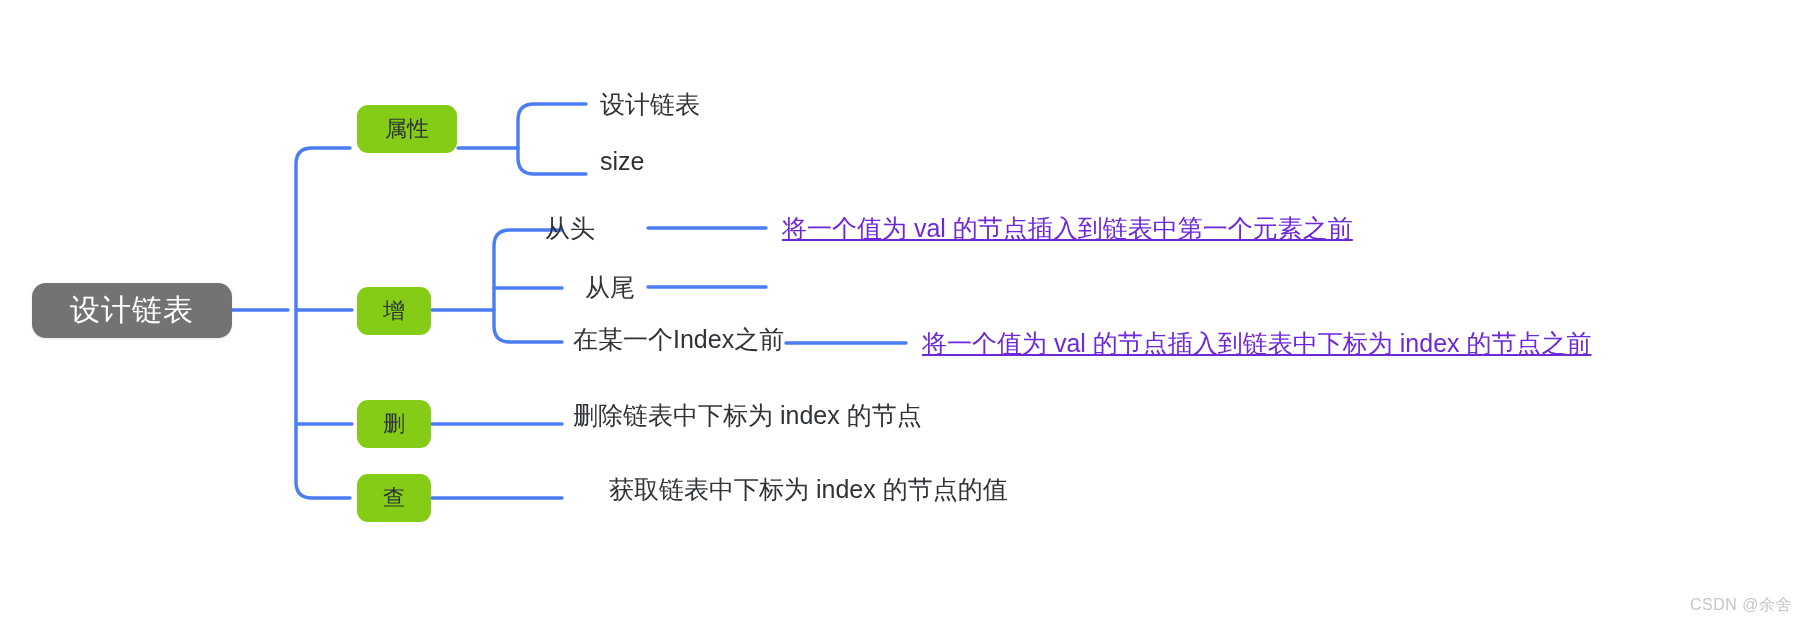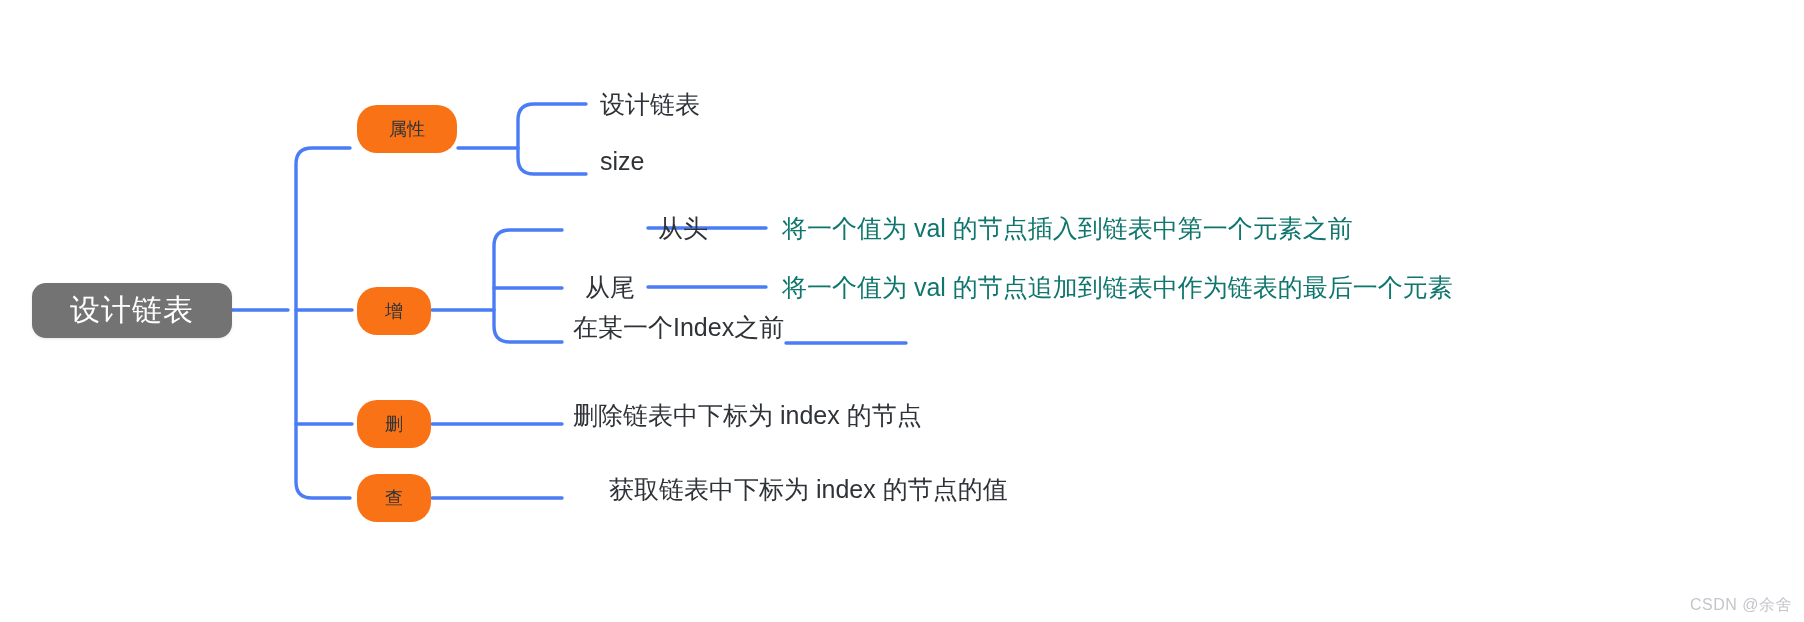--- a/index.html
+++ b/index.html
@@ -36,34 +36,35 @@
   }
   .root-node {
     background: #737373;
     color: #ffffff;
     border-radius: 14px;
     font-size: 30px;
     letter-spacing: 1px;
     box-shadow: 0 1px 3px rgba(0,0,0,0.10);
   }
   .branch-node {
-    background: #f97316;
+    background: #84cc16;
     color: #2f3338;
-    border-radius: 20px;
-    font-size: 18px;
+    border-radius: 11px;
+    font-size: 22px;
   }
   .leaf-node {
     color: #2f3338;
     font-size: 25px;
     justify-content: flex-start;
   }
   .desc-node {
-    color: #0f766e;
+    color: #6d28d9;
     font-size: 25px;
     justify-content: flex-start;
+    text-decoration: underline;
   }
   .watermark {
     position: absolute;
     right: 12px;
     bottom: 6px;
     font-size: 16px;
     color: #c4c6ca;
     letter-spacing: 0.5px;
     white-space: nowrap;
   }
@@ -113,36 +114,36 @@
   </div>
 
   <div class="node leaf-node" style="left:600px; top:142px; width:260px; height:38px;">
     <span>size</span>
   </div>
 
   <div class="node branch-node" style="left:357px; top:287px; width:74px; height:48px;">
     <span>增</span>
   </div>
 
-  <div class="node leaf-node" style="left:558px; top:209px; width:150px; height:38px;justify-content:flex-end;">
+  <div class="node leaf-node" style="left:545px; top:209px; width:150px; height:38px;">
     <span>从头</span>
   </div>
   <div class="node desc-node" style="left:782px; top:209px; width:700px; height:38px;">
     <span>将一个值为 val 的节点插入到链表中第一个元素之前</span>
   </div>
 
   <div class="node leaf-node" style="left:573px; top:268px; width:150px; height:38px;margin-left:12px;">
     <span>从尾</span>
   </div>
-  <div class="node desc-node" style="left:782px; top:268px; width:790px; height:38px;">
-    <span>将一个值为 val 的节点追加到链表中作为链表的最后一个元素</span>
+
+  <div class="node leaf-node" style="left:573px; top:320px; width:230px; height:38px;">
+    <span>在某一个Index之前</span>
   </div>
-
-  <div class="node leaf-node" style="left:573px; top:308px; width:230px; height:38px;">
-    <span>在某一个Index之前</span>
+  <div class="node desc-node" style="left:922px; top:324px; width:810px; height:38px;">
+    <span>将一个值为 val 的节点插入到链表中下标为 index 的节点之前</span>
   </div>
 
   <div class="node branch-node" style="left:357px; top:400px; width:74px; height:48px;">
     <span>删</span>
   </div>
   <div class="node leaf-node" style="left:573px; top:396px; width:520px; height:38px;text-align:right;">
     <span>删除链表中下标为 index 的节点</span>
   </div>
 
   <div class="node branch-node" style="left:357px; top:474px; width:74px; height:48px;">

